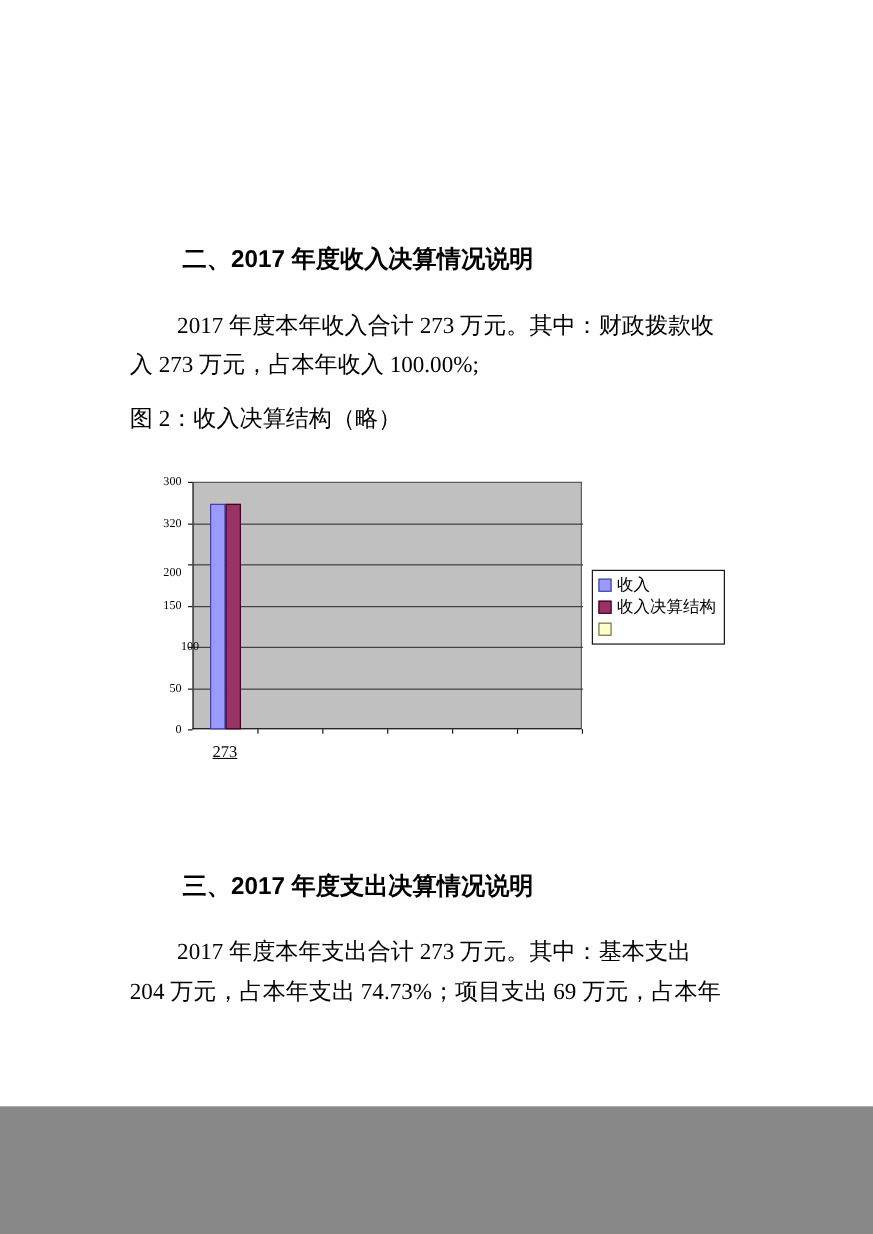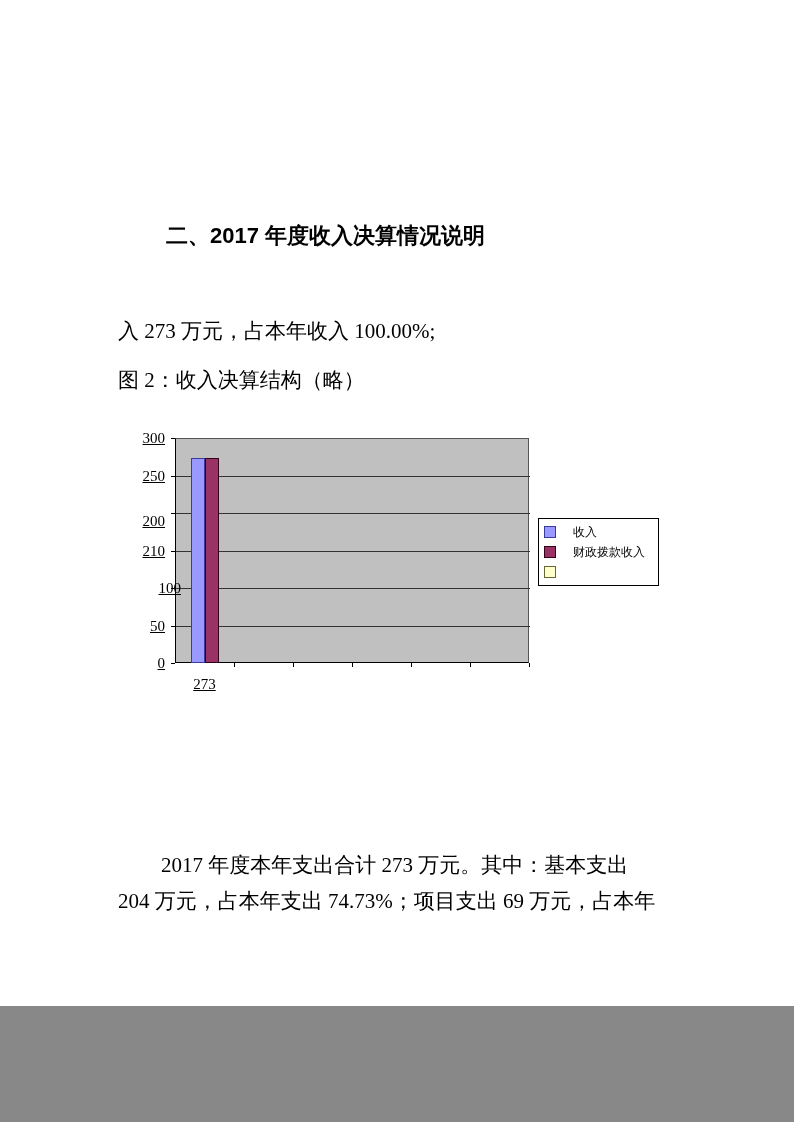--- a/index.html
+++ b/index.html
@@ -22,88 +22,90 @@
   }
   .bline{
     font-size:21px;
     line-height:30px;
     white-space:pre;
   }
   
   .chart{position:absolute;left:135px;top:425px;width:546px;height:285px;font-family:"Liberation Serif", serif;}
   .plot{position:absolute;box-sizing:border-box;border:1px solid #555;border-left:1px solid #000;border-bottom:1px solid #000;}
   .grid{position:absolute;}
-  .ytick{position:absolute;text-align:right;font-size:15px;line-height:16px;text-decoration:underline;}
+  .ytick{position:absolute;text-align:right;font-size:11px;line-height:16px;}
   .tick{position:absolute;background:#000;}
   .bar{position:absolute;box-sizing:border-box;border:1px solid #000;}
   .xcat{position:absolute;text-align:center;font-size:15px;line-height:16px;text-decoration:underline;}
   .legend{position:absolute;background:#fff;border:1px solid #000;padding:3px 5px;box-sizing:border-box;}
   .lrow{display:flex;align-items:center;height:20px;}
   .lmark{width:10px;height:10px;border:1px solid #333;margin-right:5px;flex:none;box-sizing:content-box;}
-  .ltext{font-size:12px;line-height:20px;white-space:pre;margin-left:12px;}
+  .ltext{font-size:15px;line-height:20px;white-space:pre;}
 </style>
 </head>
 <body>
 
 <div class="page">
 
   <div class="abs heading" style="left:166px;top:221px;">二、2017 年度收入决算情况说明</div>
 
+  <div class="abs bline" style="left:161px;top:281px;">2017 年度本年收入合计 273 万元。其中：财政拨款收</div>
 
   <div class="abs bline" style="left:118px;top:316px;">入 273 万元，占本年收入 100.00%;</div>
 
   <div class="abs bline" style="left:118px;top:365px;">图 2：收入决算结构（略）</div>
 
   <div class="chart" id="income-chart">
       <div class="plot" style="left: 40px; top: 13px; width: 354px; height: 225px; background: rgb(192, 192, 192);">
         <div class="grid" style="left: 0px; top: 186.5px; width: 354px; height: 0px; border-top: 1px solid rgb(51, 51, 51);"></div>
         <div class="grid" style="left: 0px; top: 149px; width: 354px; height: 0px; border-top: 1px solid rgb(51, 51, 51);"></div>
         <div class="grid" style="left: 0px; top: 111.5px; width: 354px; height: 0px; border-top: 1px solid rgb(51, 51, 51);"></div>
         <div class="grid" style="left: 0px; top: 74px; width: 354px; height: 0px; border-top: 1px solid rgb(51, 51, 51);"></div>
         <div class="grid" style="left: 0px; top: 36.5px; width: 354px; height: 0px; border-top: 1px solid rgb(51, 51, 51);"></div>
       </div>
       <div class="ytick" style="left: 0px; top: 230px; width: 30px;">0</div>
       <div class="tick" style="left: 36px; top: 238px; width: 4px; height: 1px;"></div>
       <div class="ytick" style="left: 0px; top: 192.5px; width: 30px;">50</div>
       <div class="tick" style="left: 36px; top: 200.5px; width: 4px; height: 1px;"></div>
       <div class="ytick" style="left: 16px; top: 155px; width: 30px;">100</div>
       <div class="tick" style="left: 36px; top: 163px; width: 4px; height: 1px;"></div>
-      <div class="ytick" style="left: 0px; top: 117.5px; width: 30px;">210</div>
+      <div class="ytick" style="left: 0px; top: 117.5px; width: 30px;">150</div>
       <div class="tick" style="left: 36px; top: 125.5px; width: 4px; height: 1px;"></div>
       <div class="ytick" style="left: 0px; top: 88px; width: 30px;">200</div>
       <div class="tick" style="left: 36px; top: 88px; width: 4px; height: 1px;"></div>
-      <div class="ytick" style="left: 0px; top: 42.5px; width: 30px;">250</div>
+      <div class="ytick" style="left: 0px; top: 42.5px; width: 30px;">320</div>
       <div class="tick" style="left: 36px; top: 50.5px; width: 4px; height: 1px;"></div>
       <div class="ytick" style="left: 0px; top: 5px; width: 30px;">300</div>
       <div class="tick" style="left: 36px; top: 13px; width: 4px; height: 1px;"></div>
       <div class="tick" style="left: 99px; top: 238px; width: 1px; height: 4px;"></div>
       <div class="tick" style="left: 158px; top: 238px; width: 1px; height: 4px;"></div>
       <div class="tick" style="left: 217px; top: 238px; width: 1px; height: 4px;"></div>
       <div class="tick" style="left: 276px; top: 238px; width: 1px; height: 4px;"></div>
       <div class="tick" style="left: 335px; top: 238px; width: 1px; height: 4px;"></div>
       <div class="tick" style="left: 394px; top: 238px; width: 1px; height: 4px;"></div>
       <div class="bar" style="left: 55.5px; top: 33px; width: 14px; height: 205px; background: rgb(153, 153, 255); border-color: rgb(59, 59, 153);"></div>
       <div class="bar" style="left: 69.5px; top: 33px; width: 14px; height: 205px; background: rgb(153, 51, 102); border-color: rgb(51, 0, 26);"></div>
       <div class="xcat" style="left: 40px; top: 251px; width: 59px;">273</div>
       <div class="legend" style="left: 403px; top: 93px; width: 121px;">
         <div class="lrow">
           <span class="lmark" style="background: rgb(153, 153, 255); border-color: rgb(59, 59, 153);"></span>
           <span class="ltext">收入</span>
         </div>
         <div class="lrow">
           <span class="lmark" style="background: rgb(153, 51, 102); border-color: rgb(51, 0, 26);"></span>
-          <span class="ltext">财政拨款收入</span>
+          <span class="ltext">收入决算结构</span>
         </div>
         <div class="lrow">
           <span class="lmark" style="background: rgb(255, 255, 204); border-color: rgb(102, 102, 51);"></span>
           <span class="ltext"></span>
         </div>
       </div>
     </div>
 
+  <div class="abs heading" style="left:166px;top:791px;">三、2017 年度支出决算情况说明</div>
 
   <div class="abs bline" style="left:161px;top:850px;">2017 年度本年支出合计 273 万元。其中：基本支出</div>
 
   <div class="abs bline" style="left:118px;top:886px;">204 万元，占本年支出 74.73%；项目支出 69 万元，占本年</div>
 
 
 
 </div>
 
 </body></html>

